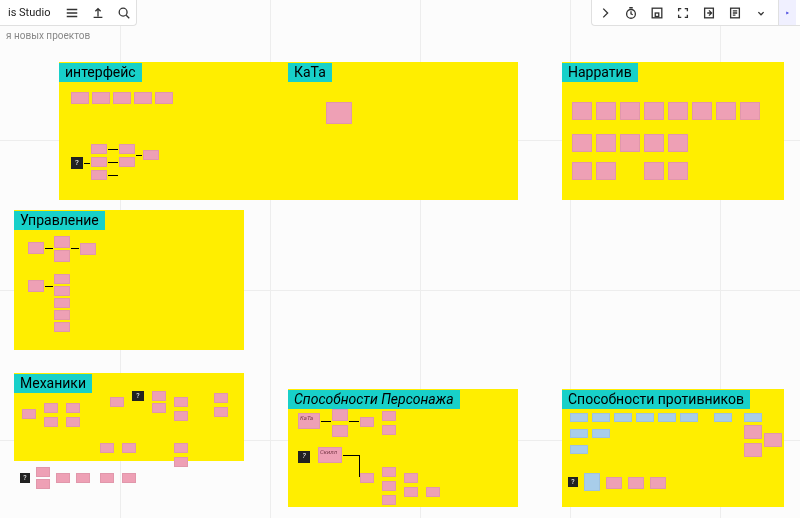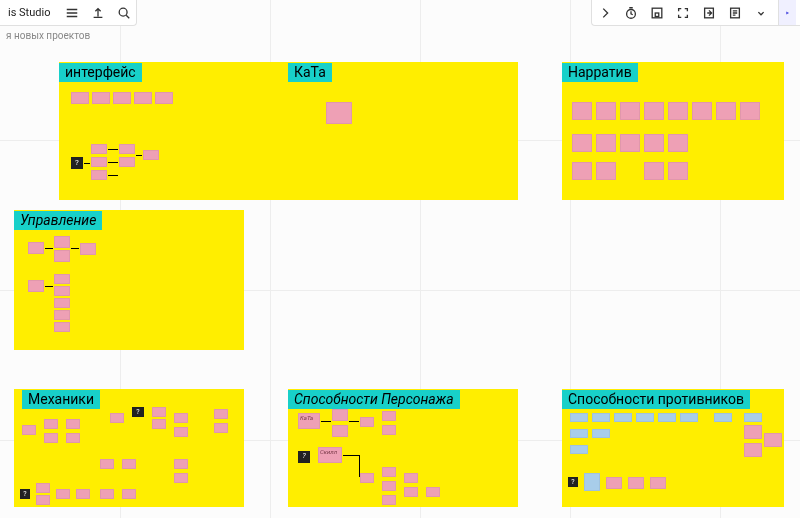--- a/index.html
+++ b/index.html
@@ -97,22 +97,22 @@
     position: absolute;
     background: #000;
     height: 1px;
   }
   .conn.v { width: 1px; height: auto; }
 
   
   #f-interface  { left: 14px;  top: 62px;  width: 230px; height: 138px; margin-left: 45px; }
   #f-sound      { left: 288px; top: 62px;  width: 230px; height: 138px; }
   #f-narrative  { left: 562px; top: 62px;  width: 222px; height: 138px; }
-  #f-control    { left: 14px;  top: 210px; width: 230px; height: 140px; font-style: italic; }
-  #f-mechanics  { left: 14px;  top: 389px; width: 230px; height: 118px; padding-left: 8px; }
+  #f-control    { left: 14px;  top: 210px; width: 230px; height: 140px; }
+  #f-mechanics  { left: 14px;  top: 373px; width: 230px; height: 88px; }
   #f-abilities  { left: 288px; top: 389px; width: 230px; height: 118px; font-style: italic; }
   #f-enemies    { left: 562px; top: 389px; width: 222px; height: 118px; }
 </style>
 </head>
 <body>
 
 <div class="canvas"></div>
 
 <div class="topbar-left">
   <span class="brand">is Studio</span>

